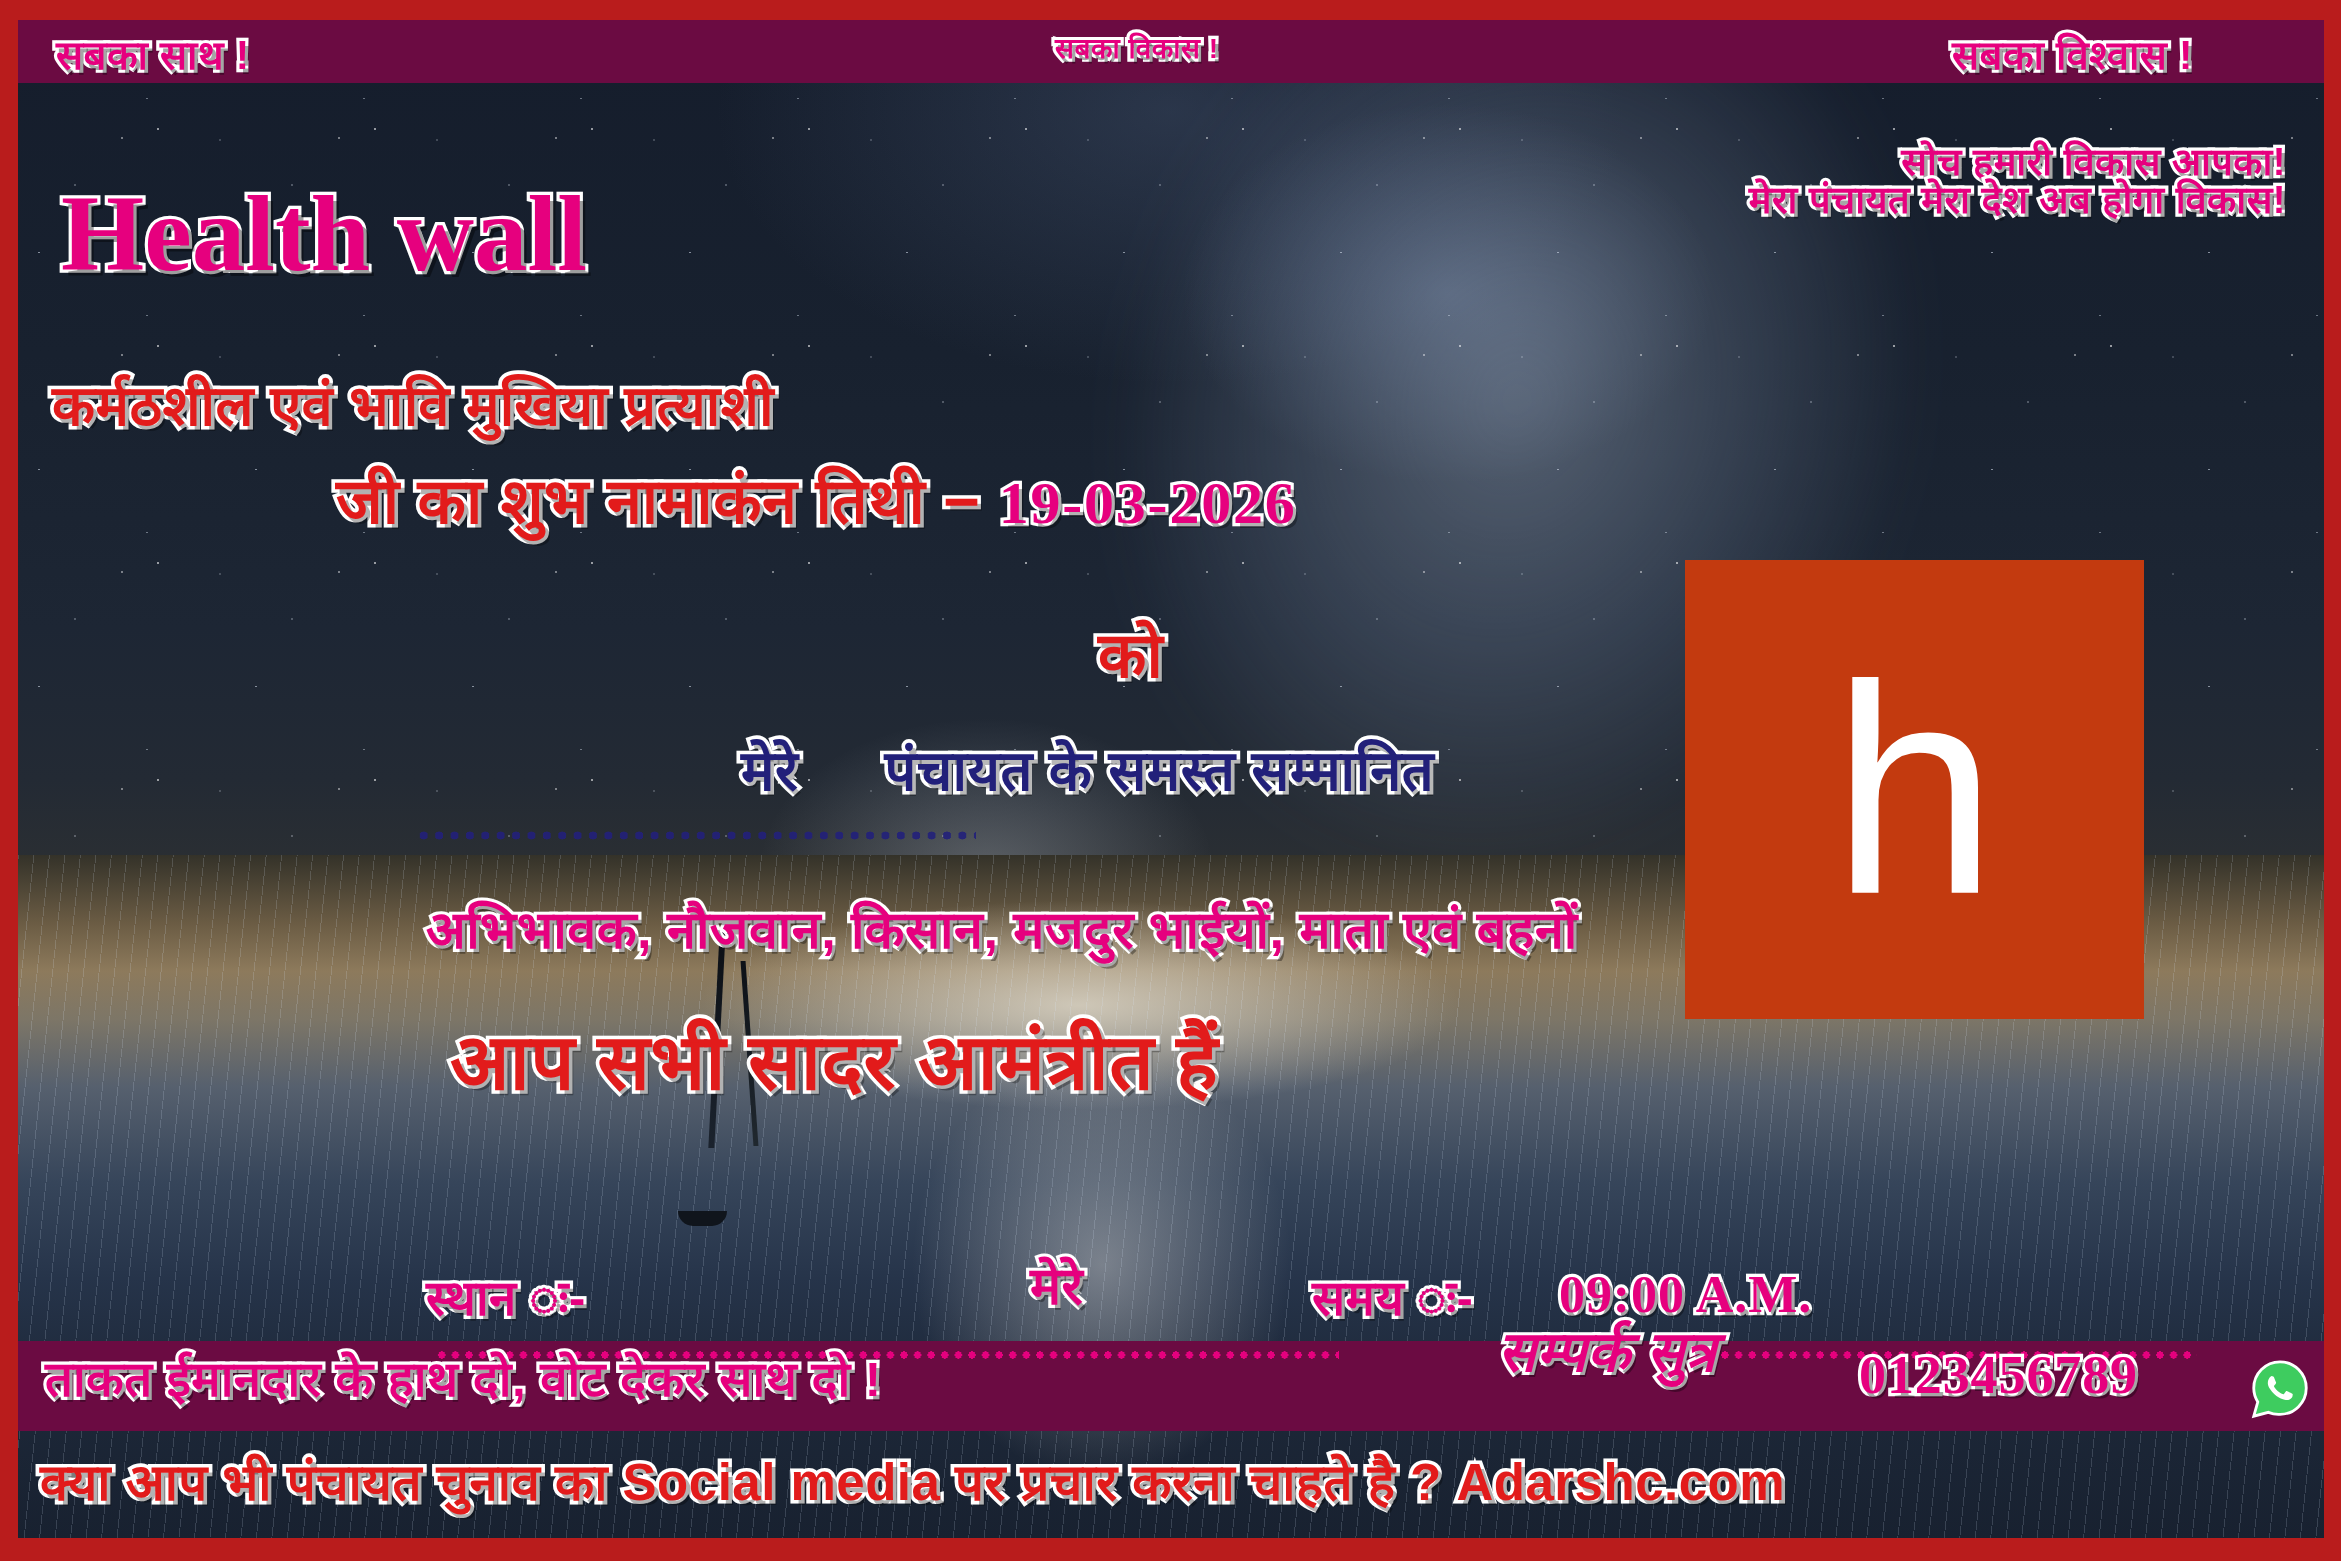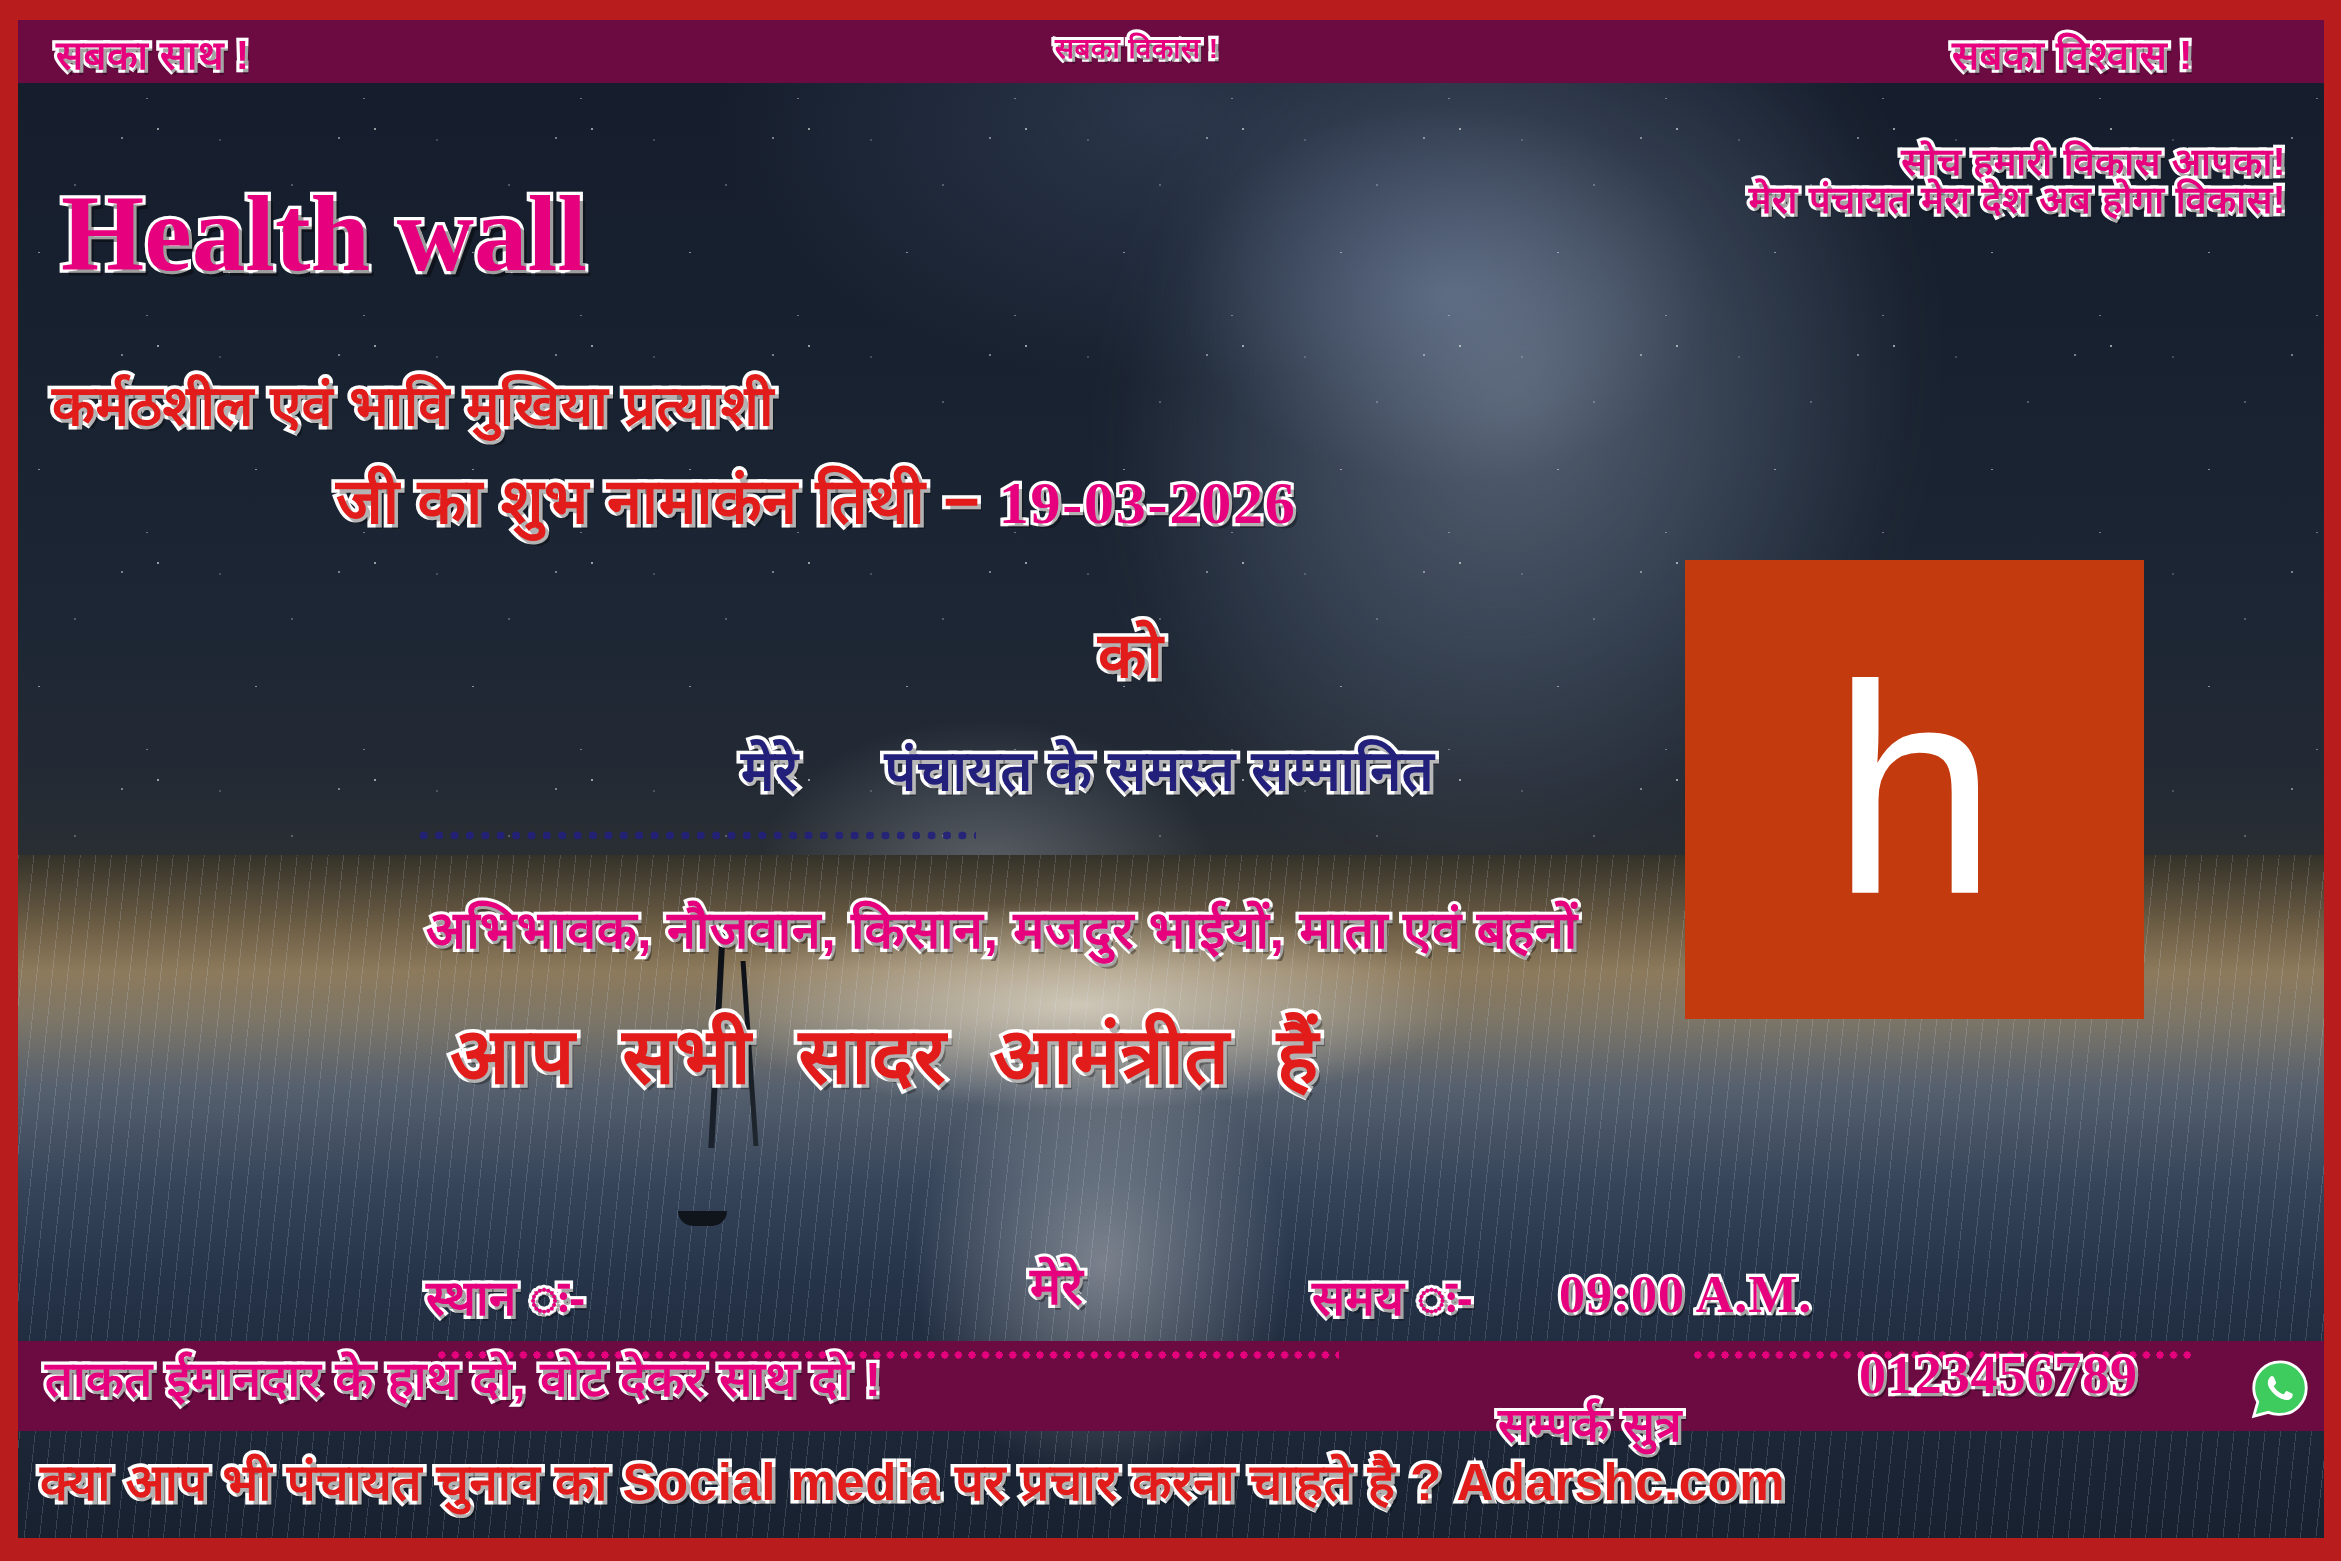--- a/index.html
+++ b/index.html
@@ -129,39 +129,39 @@
   #line-mere .gap{display:inline-block;width:54px;}
 
   #dotline1{
     position:absolute;left:398px;top:810px;width:560px;height:11px;
     background-image:radial-gradient(circle, #22207A 0 42%, transparent 43%);
     background-size:15.4px 11px;background-repeat:repeat-x;opacity:.9;
   }
 
   #line-invitees{left:408px;top:884px;font-size:52px;}
 
-  #line-welcome{left:432px;top:1003px;font-size:78px;font-family:Liberation Mono, monospace;}
+  #line-welcome{left:432px;top:1003px;font-size:78px;}
 
   
   #label-venue{left:408px;top:1254px;font-size:49px;}
   #venue-value{left:1012px;top:1240px;font-size:52px;}
   #label-time {left:1294px;top:1254px;font-size:49px;}
   #time-value {left:1541px;top:1249px;font-size:52px;
                font-family:"Liberation Serif",serif;letter-spacing:0.9px;}
   .dots{
     position:absolute;height:10px;
     background-image:radial-gradient(circle, #E6007E 0 42%, transparent 43%);
     background-size:13.6px 10px;background-repeat:repeat-x;
   }
   #dots-venue{left:417px;top:1330px;width:904px;}
   #dots-time {left:1673px;top:1330px;width:506px;}
 
   
   #bottom-slogan{left:27px;top:1335px;font-size:49px;}
-  #label-contact{left:1480px;top:1381px;font-size:47px;}
+  #label-contact{left:1480px;top:1304px;font-size:56px;font-style:italic;}
   #contact-number{left:1841px;top:1328px;font-size:54px;
       font-family:"Liberation Serif",serif;letter-spacing:0.9px;}
 
   
   #whatsapp-icon{position:absolute;left:2232px;top:1339px;width:60px;height:60px;}
 
   
   #footer-promo{left:22px;top:1437px;font-size:51px;}
   #footer-promo .en{font-family:Liberation Sans, sans-serif;}
 

